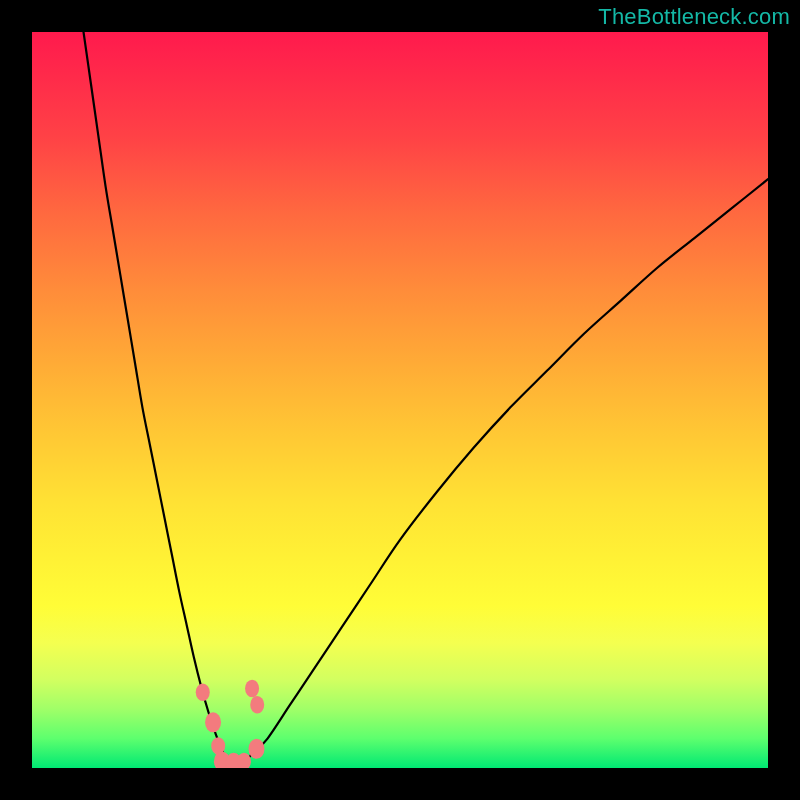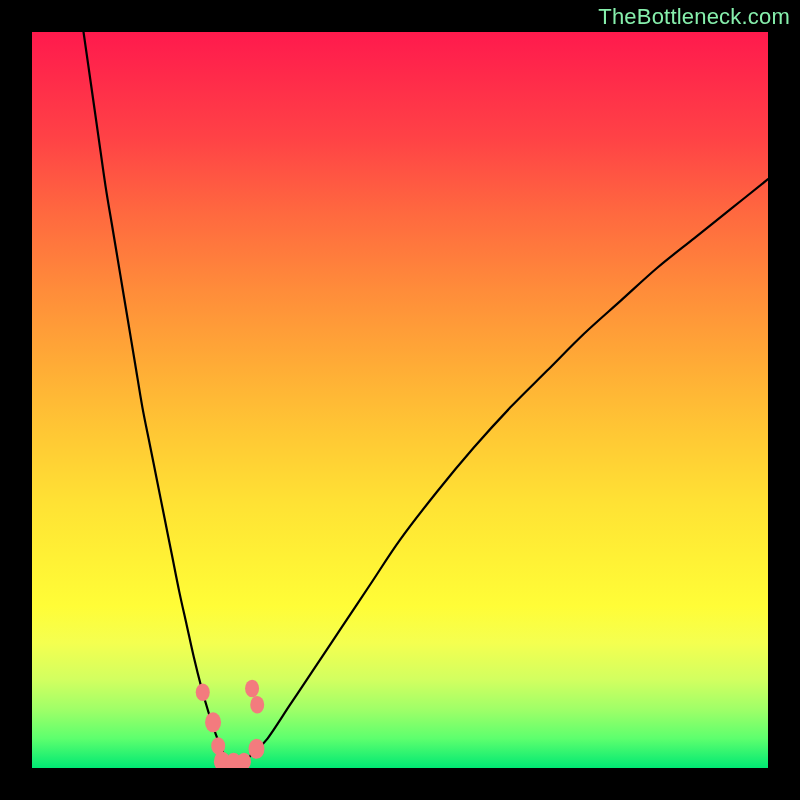--- a/index.html
+++ b/index.html
@@ -44,21 +44,21 @@
       #d2ff60 88%,
       #a0ff68 92%,
       #5dff6e 96%,
       #00e873 100%
     );
   }
   .watermark {
     position: absolute;
     top: 4px;
     right: 10px;
-    color: #86efac;
+    color: #14b8a6;
     font-size: 22px;
     font-weight: 400;
     letter-spacing: 0.2px;
     z-index: 5;
   }
   svg.curves {
     position: absolute;
     left: 0; top: 0;
     width: 736px; height: 736px;
   }

